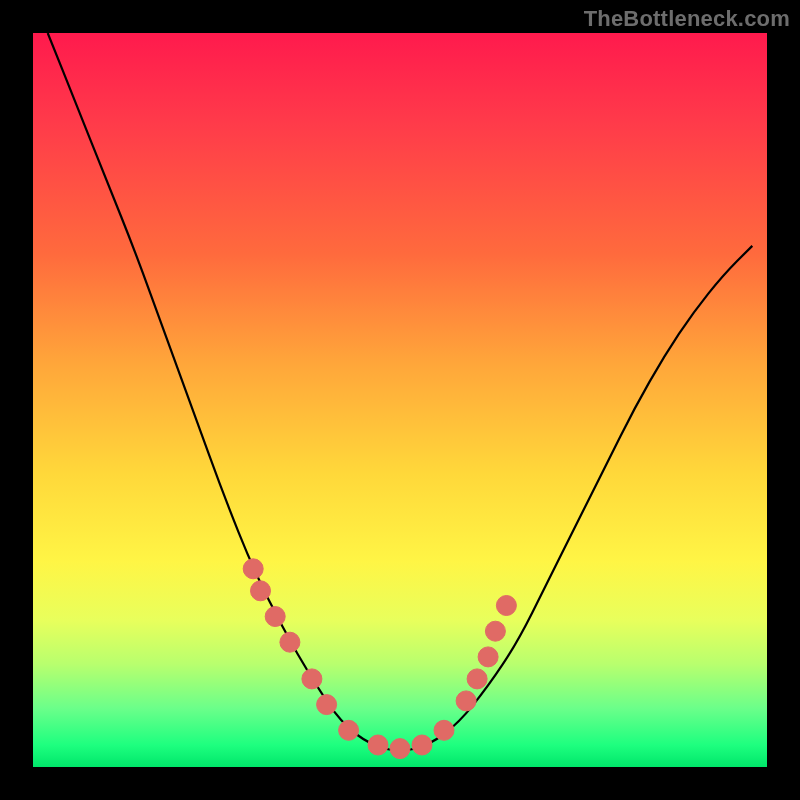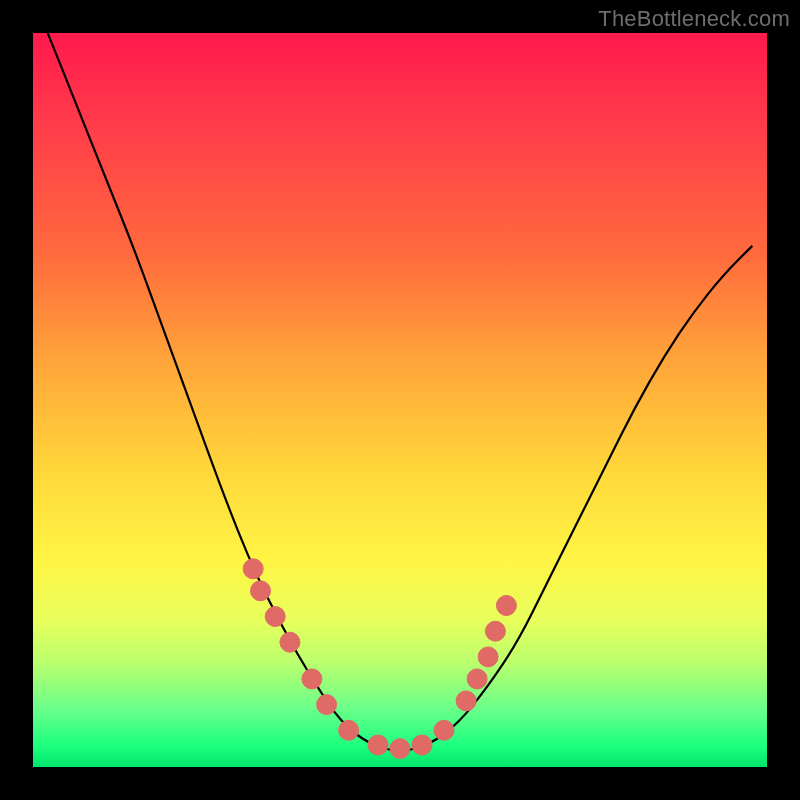--- a/index.html
+++ b/index.html
@@ -37,21 +37,21 @@
       #1eff7f 97%,
       #00e66a 100%
     );
   }
   .watermark {
     position: absolute;
     top: 6px;
     right: 10px;
     color: #6d6d6d;
     font-size: 22px;
-    font-weight: 400;
+    font-weight: 700;
     letter-spacing: 0.2px;
     z-index: 20;
   }
   svg.overlay {
     position: absolute;
     left: 0;
     top: 0;
     width: 734px;
     height: 734px;
     z-index: 5;

